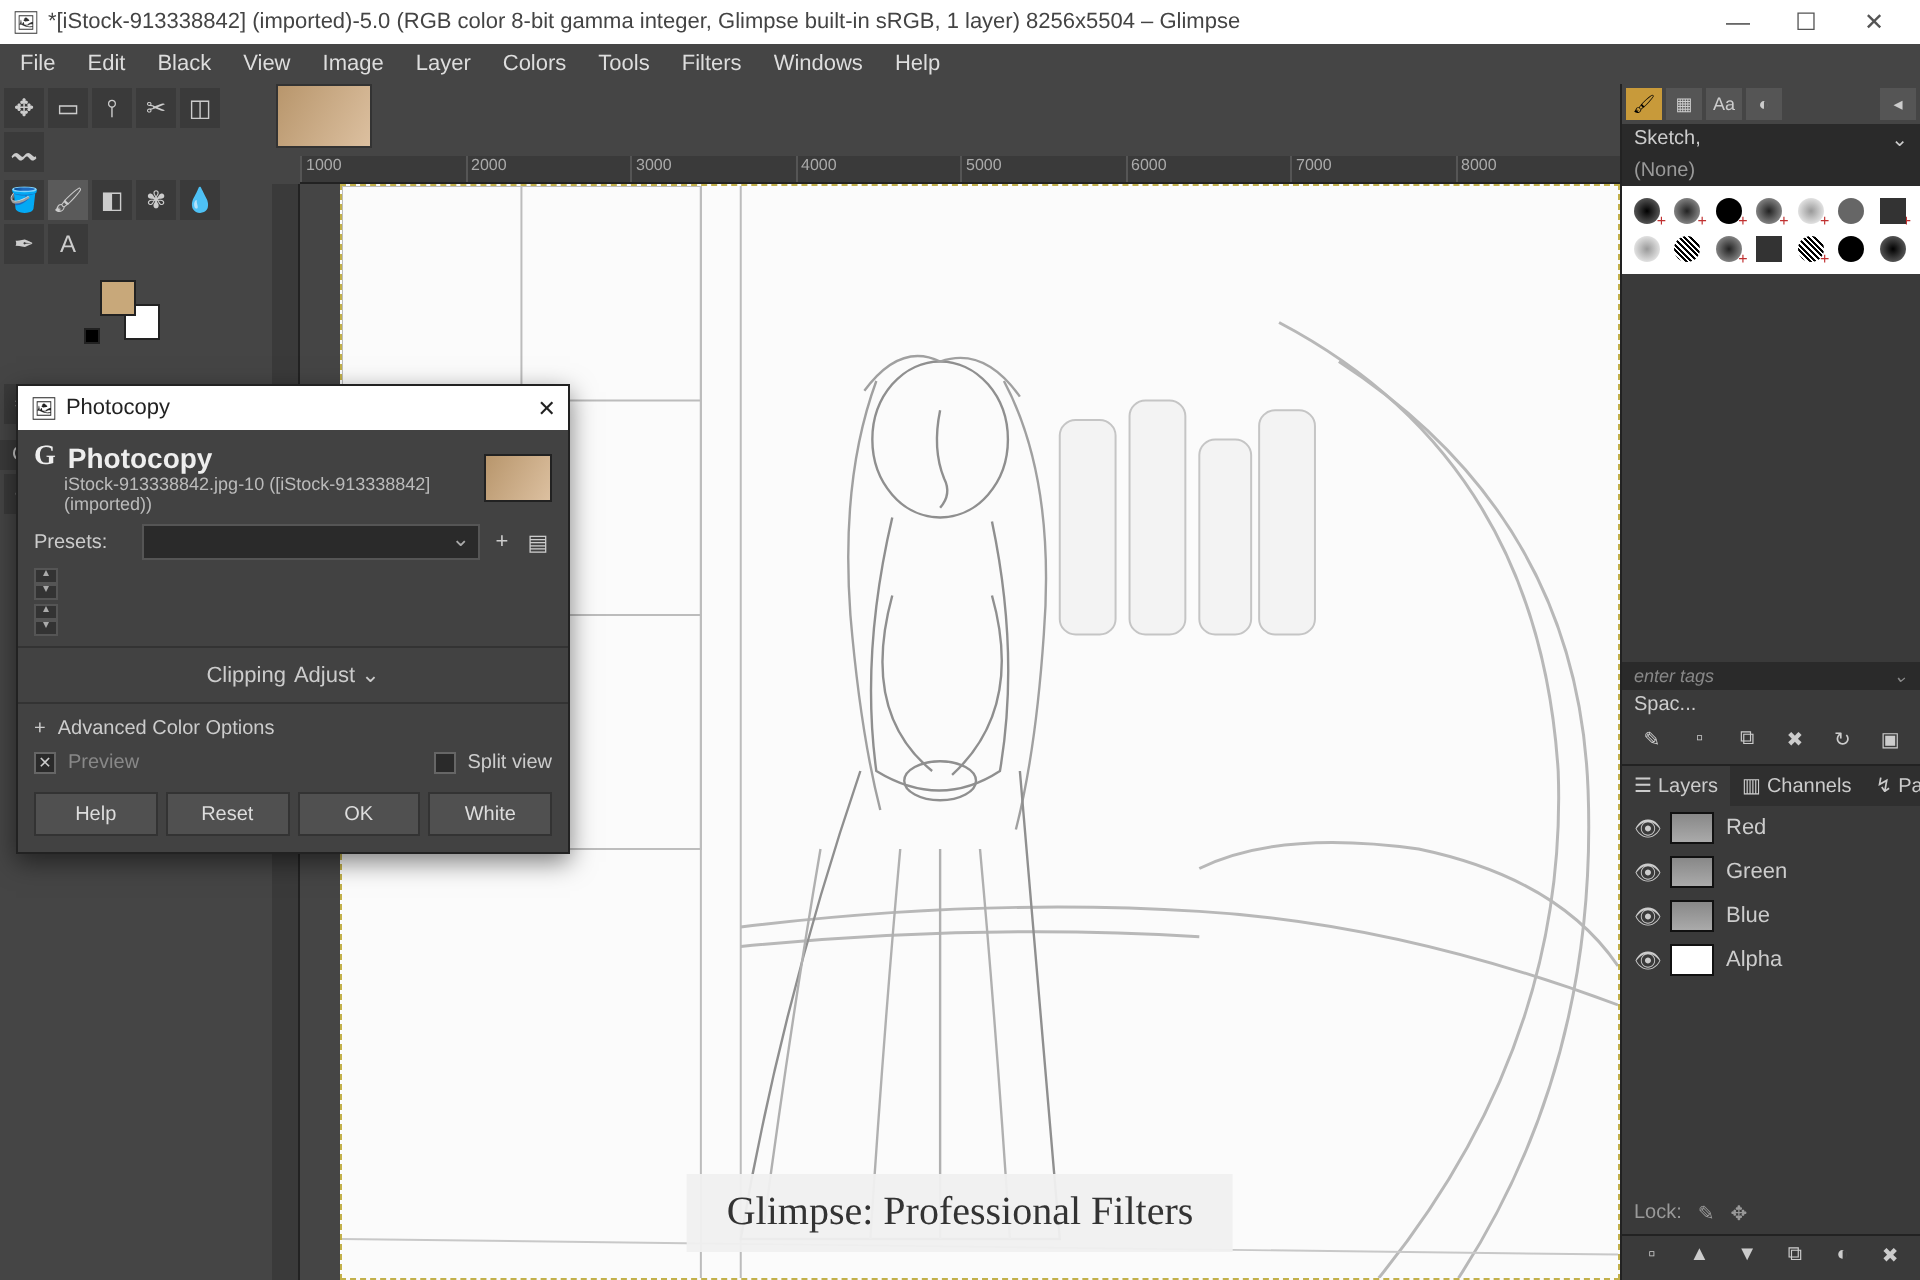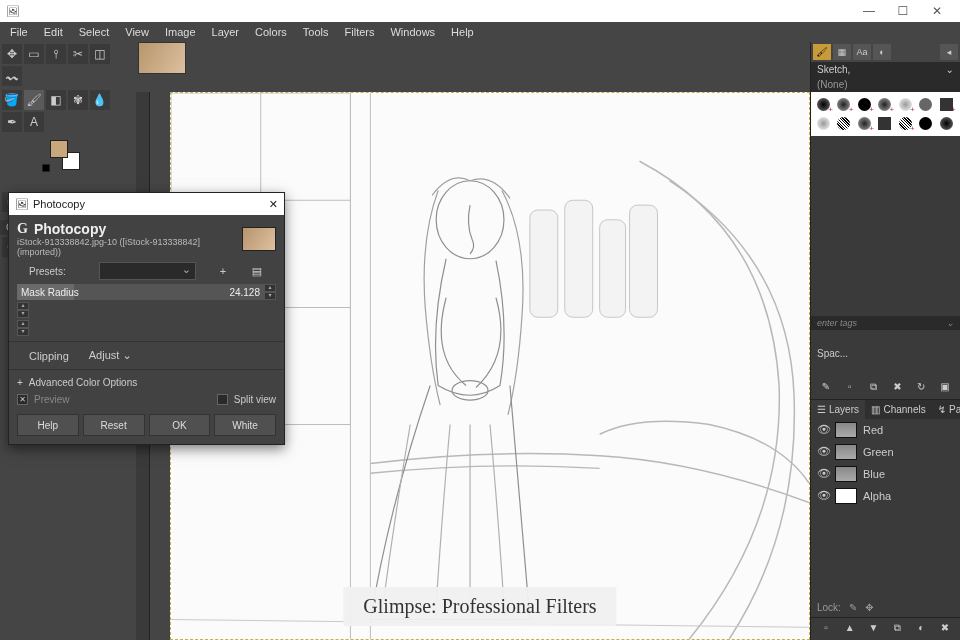--- a/index.html
+++ b/index.html
@@ -37,41 +37,41 @@
 .brush { width: 17px; height: 17px; background: #fff; position: relative; }
 .brush::after { content:''; position:absolute; inset:2px; border-radius:50%; }
 .brush.b1::after{ background: radial-gradient(#000,#777); }
 .brush.b2::after{ background: radial-gradient(#222,#aaa); }
 .brush.b3::after{ background: #333; border-radius:0;}
 .brush.b4::after{ background: radial-gradient(#999,transparent); }
 .brush.b5::after{ background: #000; border-radius:50%;}
 .brush.b6::after{ background: #666; }
 .brush.b7::after{ background: repeating-linear-gradient(45deg,#000,#000 1px,#fff 1px,#fff 2px);}
 .tagbar { padding: 2px 6px; font-size: 9px; color: #888; font-style: italic; background:#2a2a2a; display:flex; justify-content:space-between; }
-.spacing { padding: 18px 6px; display: flex; font-size: 10px; }
+.spacing { padding: 2px 6px; display: flex; font-size: 10px; }
 .btn-row { display: flex; gap: 2px; padding: 4px; justify-content: space-around; background:#3a3a3a; }
 .ibtn { width: 16px; height: 14px; color: #ccc; font-size: 10px; text-align:center; }
 .layer-tabs { display: flex; background: #2f2f2f; border-top:1px solid #222; }
 .ltab { padding: 4px 6px; font-size: 10px; color: #ccc; display:flex; align-items:center; gap:3px; }
 .ltab.active { background: #3a3a3a; }
 .layer-list { flex: 1; background: #3a3a3a; }
 .layer-row { display: flex; align-items: center; gap: 6px; padding: 3px 6px; }
 .eye { width: 12px; color: #ccc; font-size:11px; }
 .lthumb { width: 22px; height: 16px; background: linear-gradient(#888,#aaa); border:1px solid #111; }
 .lthumb.white { background:#fff; }
 .lock-row { padding: 4px 6px; font-size: 10px; color: #999; display:flex; gap:8px; }
 .dialog { position: absolute; top: 192px; left: 8px; width: 277px; background: #424242; border: 1px solid #222; box-shadow: 0 4px 12px rgba(0,0,0,0.5); }
 .dlg-titlebar { height: 22px; background: #fff; color: #222; display: flex; align-items: center; padding: 0 6px; font-size: 11px; }
 .dlg-titlebar .spacer { flex:1; }
 .dlg-head { padding: 6px 8px 2px; display:flex; align-items:center; }
 .dlg-head-left { flex:1; }
 .dlg-head-title { font-size: 14px; font-weight: bold; color: #eee; display:flex; align-items:center; gap:6px; }
-.dlg-sub { font-size: 9px; color: #bbb; }
+.dlg-sub { font-size: 9px; color: #bbb; margin-left: 15px; }
 .dlg-thumb { width: 34px; height: 24px; background: linear-gradient(120deg,#b8966c,#dcc0a0); border:1px solid #222; }
-.dlg-row { display: flex; align-items: center; padding: 3px 20px; gap: 20px; }
+.dlg-row { display: flex; align-items: center; padding: 3px 8px; gap: 4px; }
 .dlg-row label { flex: 0 0 50px; font-size: 10px; }
 .preset-sel { flex:1; height: 18px; background:#2a2a2a; border:1px solid #555; }
 .slider-row { padding: 1px 8px; display:flex; }
 .slider { flex: 1; height: 16px; background: #555; position: relative; display:flex; justify-content:space-between; align-items:center; padding:0 4px; font-size:10px; color:#eee; }
 .slider .fill { position:absolute; top:0; left:0; bottom:0; background:#6a6a6a; }
 .slider span { position:relative; z-index:1; }
 .stepper { width: 12px; display:flex; flex-direction:column; }
 .stepper div { height:8px; background:#333; border:1px solid #555; font-size:6px; text-align:center; line-height:5px; color:#aaa;}
 .dlg-sep { height:1px; background:#333; margin:4px 0; }
 .dlg-opt-row { display:flex; align-items:center; padding: 3px 8px; font-size:10px; gap:6px; }
@@ -79,30 +79,31 @@
 .dlg-buttons { display:flex; gap:4px; padding: 6px 8px 8px; }
 .dlg-btn { flex:1; height: 22px; background:#505050; border:1px solid #333; color:#ddd; font-size:10px; display:flex; align-items:center; justify-content:center; }
 .caption { position:absolute; bottom: 14px; left: 50%; transform:translateX(-50%); background: rgba(240,240,240,0.95); color:#333; padding: 8px 20px; font-size: 20px; font-family: Georgia, serif; }
 .plus-mark { position:absolute; color:#c03030; font-size:8px; right:-1px; bottom:-1px; }
 </style>
 </head>
 <body>
 
 <div class="titlebar">
   <span>🖼</span>
+  <span style="margin-left:4px;color:#444">*[iStock-913338842] (imported)-5.0 (RGB color 8-bit gamma integer, Glimpse built-in sRGB, 1 layer) 8256x5504 – Glimpse</span>
   <div class="spacer"></div>
   <div class="wbtn">—</div>
   <div class="wbtn">☐</div>
   <div class="wbtn">✕</div>
 </div>
 
 <div class="menubar">
   <span>File</span>
   <span>Edit</span>
-  <span>Select</span>
+  <span>Black</span>
   <span>View</span>
   <span>Image</span>
   <span>Layer</span>
   <span>Colors</span>
   <span>Tools</span>
   <span>Filters</span>
   <span>Windows</span>
   <span>Help</span>
 </div>
 
@@ -139,20 +140,30 @@
   <div class="section-bar">Core Pointer</div>
   <div class="core-pointer-row">
     <div class="tool-btn" style="font-weight:bold">G</div>
     <div class="core-sw" style="background:#c8a87a"></div>
     <div class="core-sw" style="background:#fff"></div>
   </div>
 </div>
 
 <div class="canvas-area">
   <div class="thumb-holder"></div>
+  <div class="hruler">
+    <div>1000</div>
+    <div>2000</div>
+    <div>3000</div>
+    <div>4000</div>
+    <div>5000</div>
+    <div>6000</div>
+    <div>7000</div>
+    <div>8000</div>
+  </div>
   <div class="vruler"></div>
   <div class="canvas">
     <div class="image">
       <svg class="sketch-svg" viewBox="0 0 640 560" preserveAspectRatio="none">
         <rect width="640" height="560" fill="#fbfbfb"></rect>
 
         <g stroke="#bcbcbc" stroke-width="1" fill="none">
           <rect x="0" y="0" width="180" height="340"></rect>
           <line x1="90" y1="0" x2="90" y2="340"></line>
           <line x1="0" y1="110" x2="180" y2="110"></line>
@@ -333,46 +344,35 @@
     <label>Presets:</label>
     <div class="preset-sel">
         <span style="float:right;padding:0 4px;color:#aaa">⌄</span>
       </div>
     <span style="width:14px;text-align:center">+</span>
     <span style="width:14px;text-align:center">▤</span>
   </div>
 
   <div id="sliders-container">
       <div class="slider-row">
-        <div class="slider">
-          <div class="fill" style="width:23%"></div>
-          <span>Mask Radius</span>
-          <span>24.128</span>
-        </div>
         <div class="stepper">
           <div>▴</div>
           <div>▾</div>
         </div>
       </div>
       <div class="slider-row">
         <div class="stepper">
           <div>▴</div>
           <div>▾</div>
         </div>
       </div>
-      <div class="slider-row">
-        <div class="stepper">
-          <div>▴</div>
-          <div>▾</div>
-        </div>
-      </div>
     </div>
 
   <div class="dlg-sep"></div>
-  <div class="dlg-row" style="justify-content:flex-start">
+  <div class="dlg-row" style="justify-content:center">
     <span>Clipping</span>
     <span><span>Adjust</span> <span>⌄</span></span>
   </div>
   <div class="dlg-sep"></div>
   <div class="dlg-opt-row">
     <span>+</span>
     <span>Advanced Color Options</span>
   </div>
   <div class="dlg-opt-row">
     <span class="chk">✕</span>

